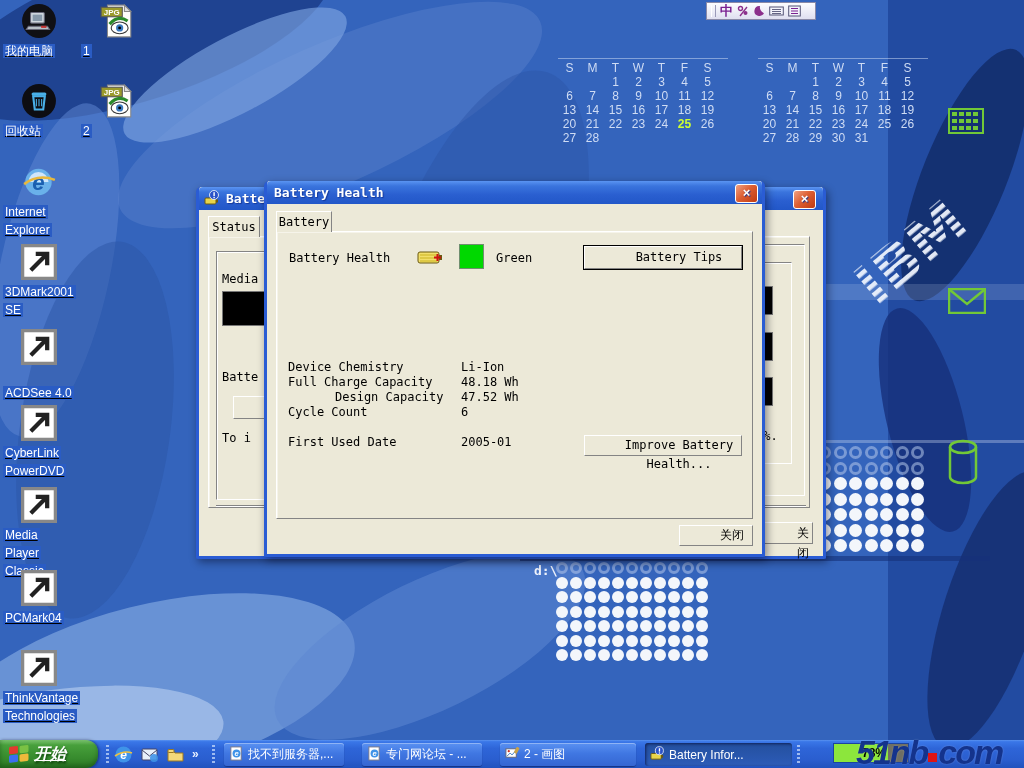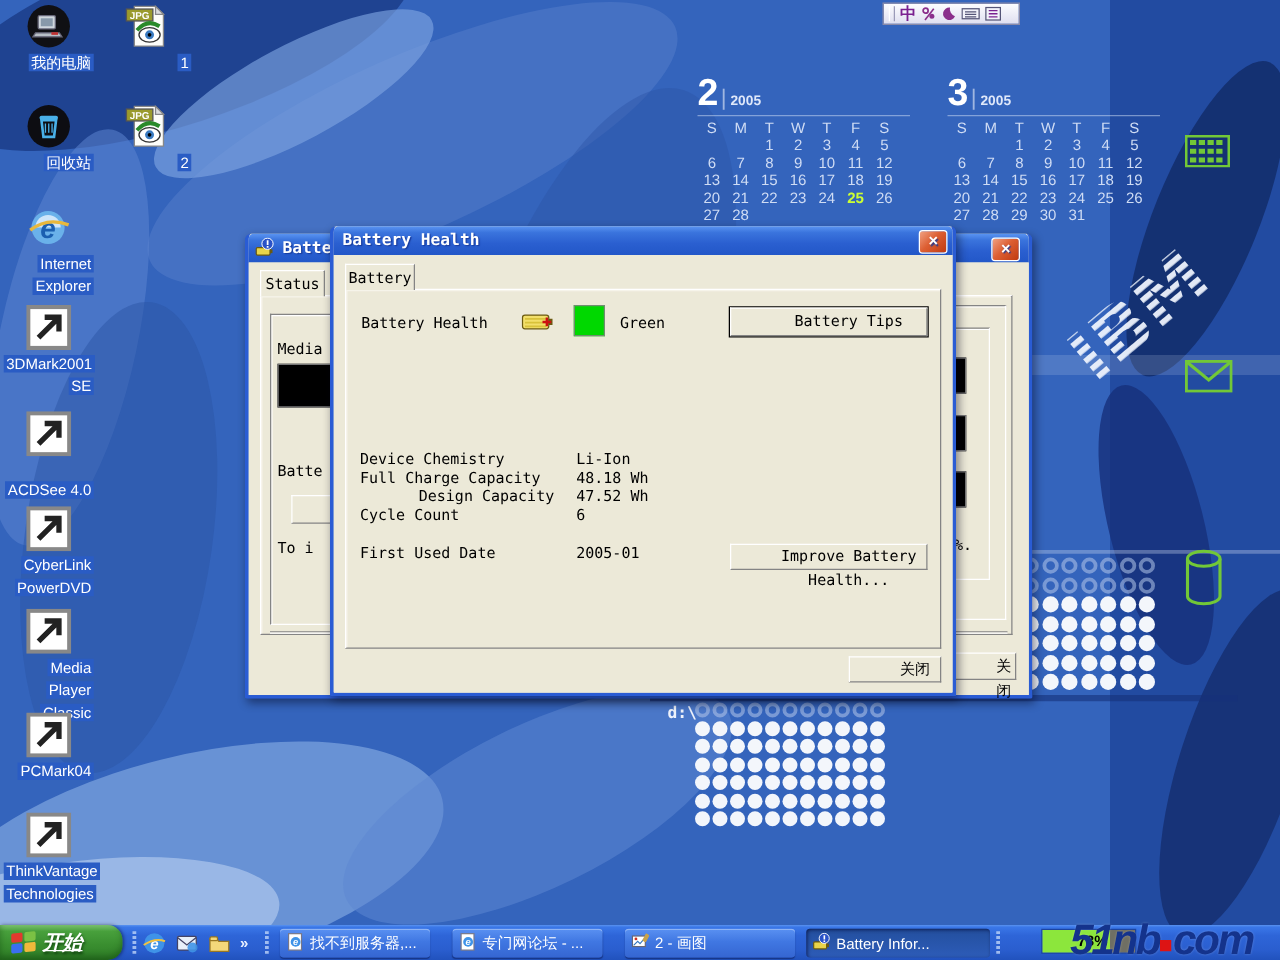--- a/index.html
+++ b/index.html
@@ -17,21 +17,21 @@
   .cal-head{height:34px;}
   .cal-month{font:bold 30px "Liberation Sans",sans-serif;color:#fff;}
   .cal-year{font:bold 11px "Liberation Sans",sans-serif;color:#dfe8fa;margin-left:3px;}
   .cal-sep{color:#9fb6e0;font-size:18px;margin-left:2px;}
   .cal-line{height:1px;background:rgba(210,223,245,.5);margin:0 0 2px 0;}
   .cal table{border-collapse:collapse;}
   .cal td,.cal th{width:23px;height:14px;text-align:center;font:12px "Liberation Sans",sans-serif;
     color:#cfdcf4;padding:0;font-weight:normal;}
   .cal td.hl{color:#ccff33;font-weight:bold;}
   
-  .dicon{position:absolute;width:72px;text-align:right;z-index:10;cursor:default;}
+  .dicon{position:absolute;width:72px;text-align:left;z-index:10;cursor:default;text-decoration:underline;}
   .dicon .img{width:36px;height:36px;margin:0 auto;position:relative;}
   .dicon .img svg{width:36px;height:36px;display:block;}
   .dicon .sc{position:absolute;left:0;bottom:0;width:11px;height:11px;}
   .dicon .lab{display:inline;font:12px "Liberation Sans",sans-serif;color:#fff;background:#2a5cc4;
     padding:0 2px;line-height:15px;box-decoration-break:clone;-webkit-box-decoration-break:clone;}
   
   .xp-win{position:absolute;border:3px solid #2a5cd4;border-top:none;border-radius:5px 5px 2px 2px;
     box-shadow:2px 3px 8px rgba(0,0,20,.45);background:#ece9d8;}
   .xp-title{height:23px;border-radius:4px 4px 0 0;position:relative;
     background:linear-gradient(180deg,#5a94f2 0%,#3a74dd 22%,#2a5fd0 60%,#2257c8 100%);
@@ -629,22 +629,20 @@
   <div id="tray-batt" class="abs" style="left:833px;z-index:51">
     <div class="g">78%</div>
     <div class="r"></div>
   </div>
 
   <div id="watermark" class="abs" style="left:856px;top:733px">
     <span>51nb</span><span class="rdot"></span><span>com</span>
   </div>
 
 <div class="cal" style="left: 558px; top: 58px;">
-      <div class="cal-head">
-      <span class="cal-month">2</span><span class="cal-sep">|</span><span class="cal-year">2005</span></div>
       <div class="cal-line"></div>
       <table>
         <tbody>
           <tr>
             <th>S</th>
             <th>M</th>
             <th>T</th>
             <th>W</th>
             <th>T</th>
             <th>F</th>
@@ -692,22 +690,20 @@
             <td class=""></td>
             <td class=""></td>
             <td class=""></td>
             <td class=""></td>
             <td class=""></td>
           </tr>
         </tbody>
       </table>
     </div>
     <div class="cal" style="left: 758px; top: 58px;">
-      <div class="cal-head">
-      <span class="cal-month">3</span><span class="cal-sep">|</span><span class="cal-year">2005</span></div>
       <div class="cal-line"></div>
       <table>
         <tbody>
           <tr>
             <th>S</th>
             <th>M</th>
             <th>T</th>
             <th>W</th>
             <th>T</th>
             <th>F</th>

